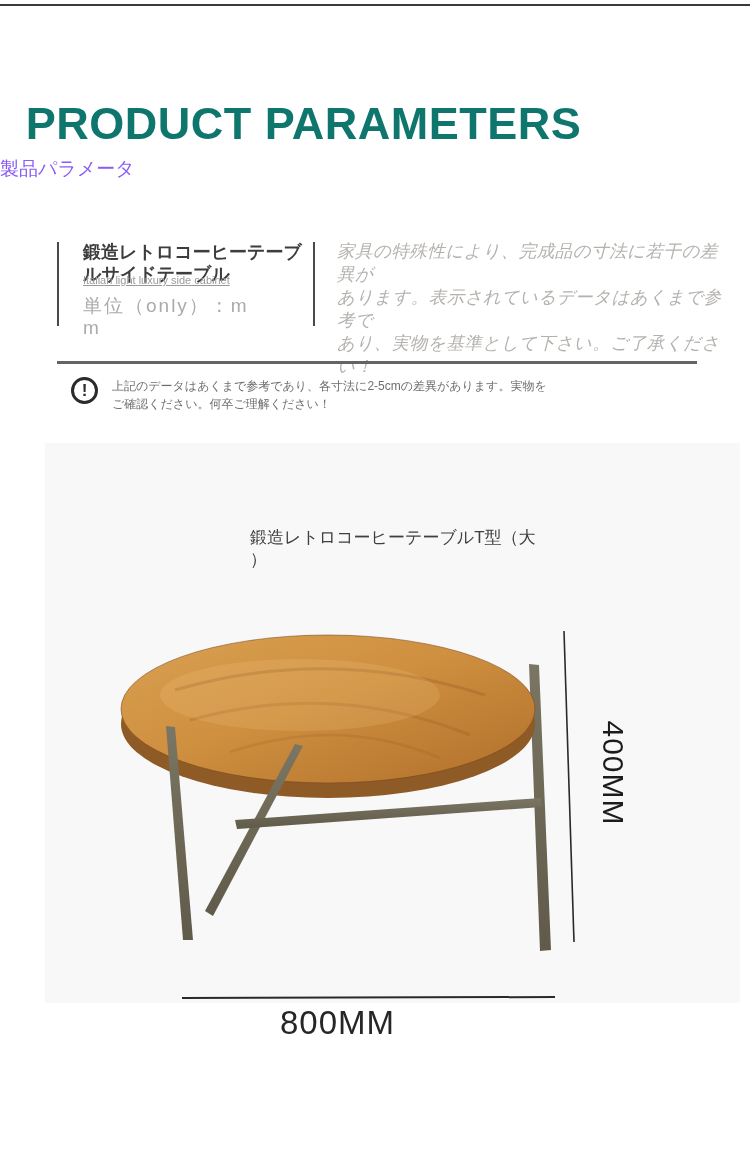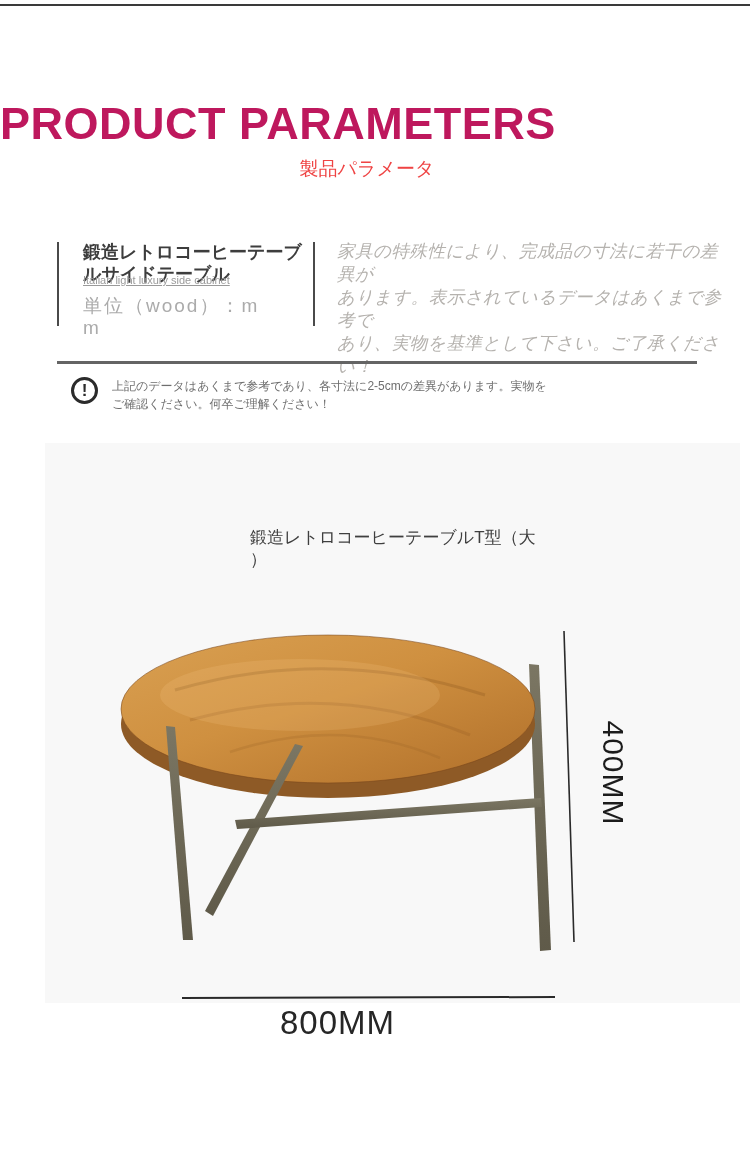--- a/index.html
+++ b/index.html
@@ -6,24 +6,24 @@
   body{
     width:750px;height:1160px;position:relative;background:#ffffff;
     font-family:"Liberation Sans","DejaVu Sans",sans-serif;
     overflow:hidden;
   }
   .preline{white-space:pre-line;}
   .abs{position:absolute;}
 
   .top-border{left:0;top:4px;width:750px;height:2px;background:#3a3a3a;}
 
-  .title{left:0;top:98px;width:607px;text-align:left;
-    font-size:45px;font-weight:bold;color:#be185d;letter-spacing:0.5px;}
-  .subtitle{left:0;top:156px;width:734px;text-align:center;
-    font-size:19px;color:#ef4444;}
+  .title{left:0;top:98px;width:607px;text-align:center;
+    font-size:45px;font-weight:bold;color:#0f766e;letter-spacing:0.5px;}
+  .subtitle{left:0;top:156px;width:734px;
+    font-size:19px;color:#8b5cf6;}
 
   .left-col{left:57px;top:242px;width:258px;height:84px;
     border-left:2px solid #4a4a4a;border-right:2px solid #4a4a4a;
     padding-left:24px;box-sizing:border-box;}
   .name-jp{font-size:18px;font-weight:600;color:#3d3d3d;line-height:1.22;}
   .name-en{font-size:11px;color:#9a9a9a;margin-top:-12px;position:relative;z-index:1;text-decoration:underline;}
   .unit{font-size:19px;color:#ababab;letter-spacing:2px;line-height:1.15;margin-top:9px;}
 
   .right-col{left:337px;top:240px;width:390px;font-style:italic;}
   .notes-jp{font-size:17.5px;color:#b5b2ae;line-height:1.32;letter-spacing:0.5px;}
@@ -62,21 +62,21 @@
 
 <div class="abs top-border" style="background: rgb(58, 58, 58);"></div>
 
 <div class="abs title">PRODUCT PARAMETERS</div>
 <div class="abs subtitle">製品パラメータ</div>
 
 <div class="abs left-col">
   <div class="name-jp preline">鍛造レトロコーヒーテーブ
 ルサイドテーブル</div>
   <div class="name-en">Italian light luxury side cabinet</div>
-  <div class="unit preline">単位（wood）：m
+  <div class="unit preline">単位（only）：m
 m</div>
 </div>
 
 <div class="abs right-col">
   <div class="notes-jp preline">家具の特殊性により、完成品の寸法に若干の差異が
 あります。表示されているデータはあくまで参考で
 あり、実物を基準として下さい。ご了承ください！</div>
 </div>
 
 <div class="abs divider"></div>

